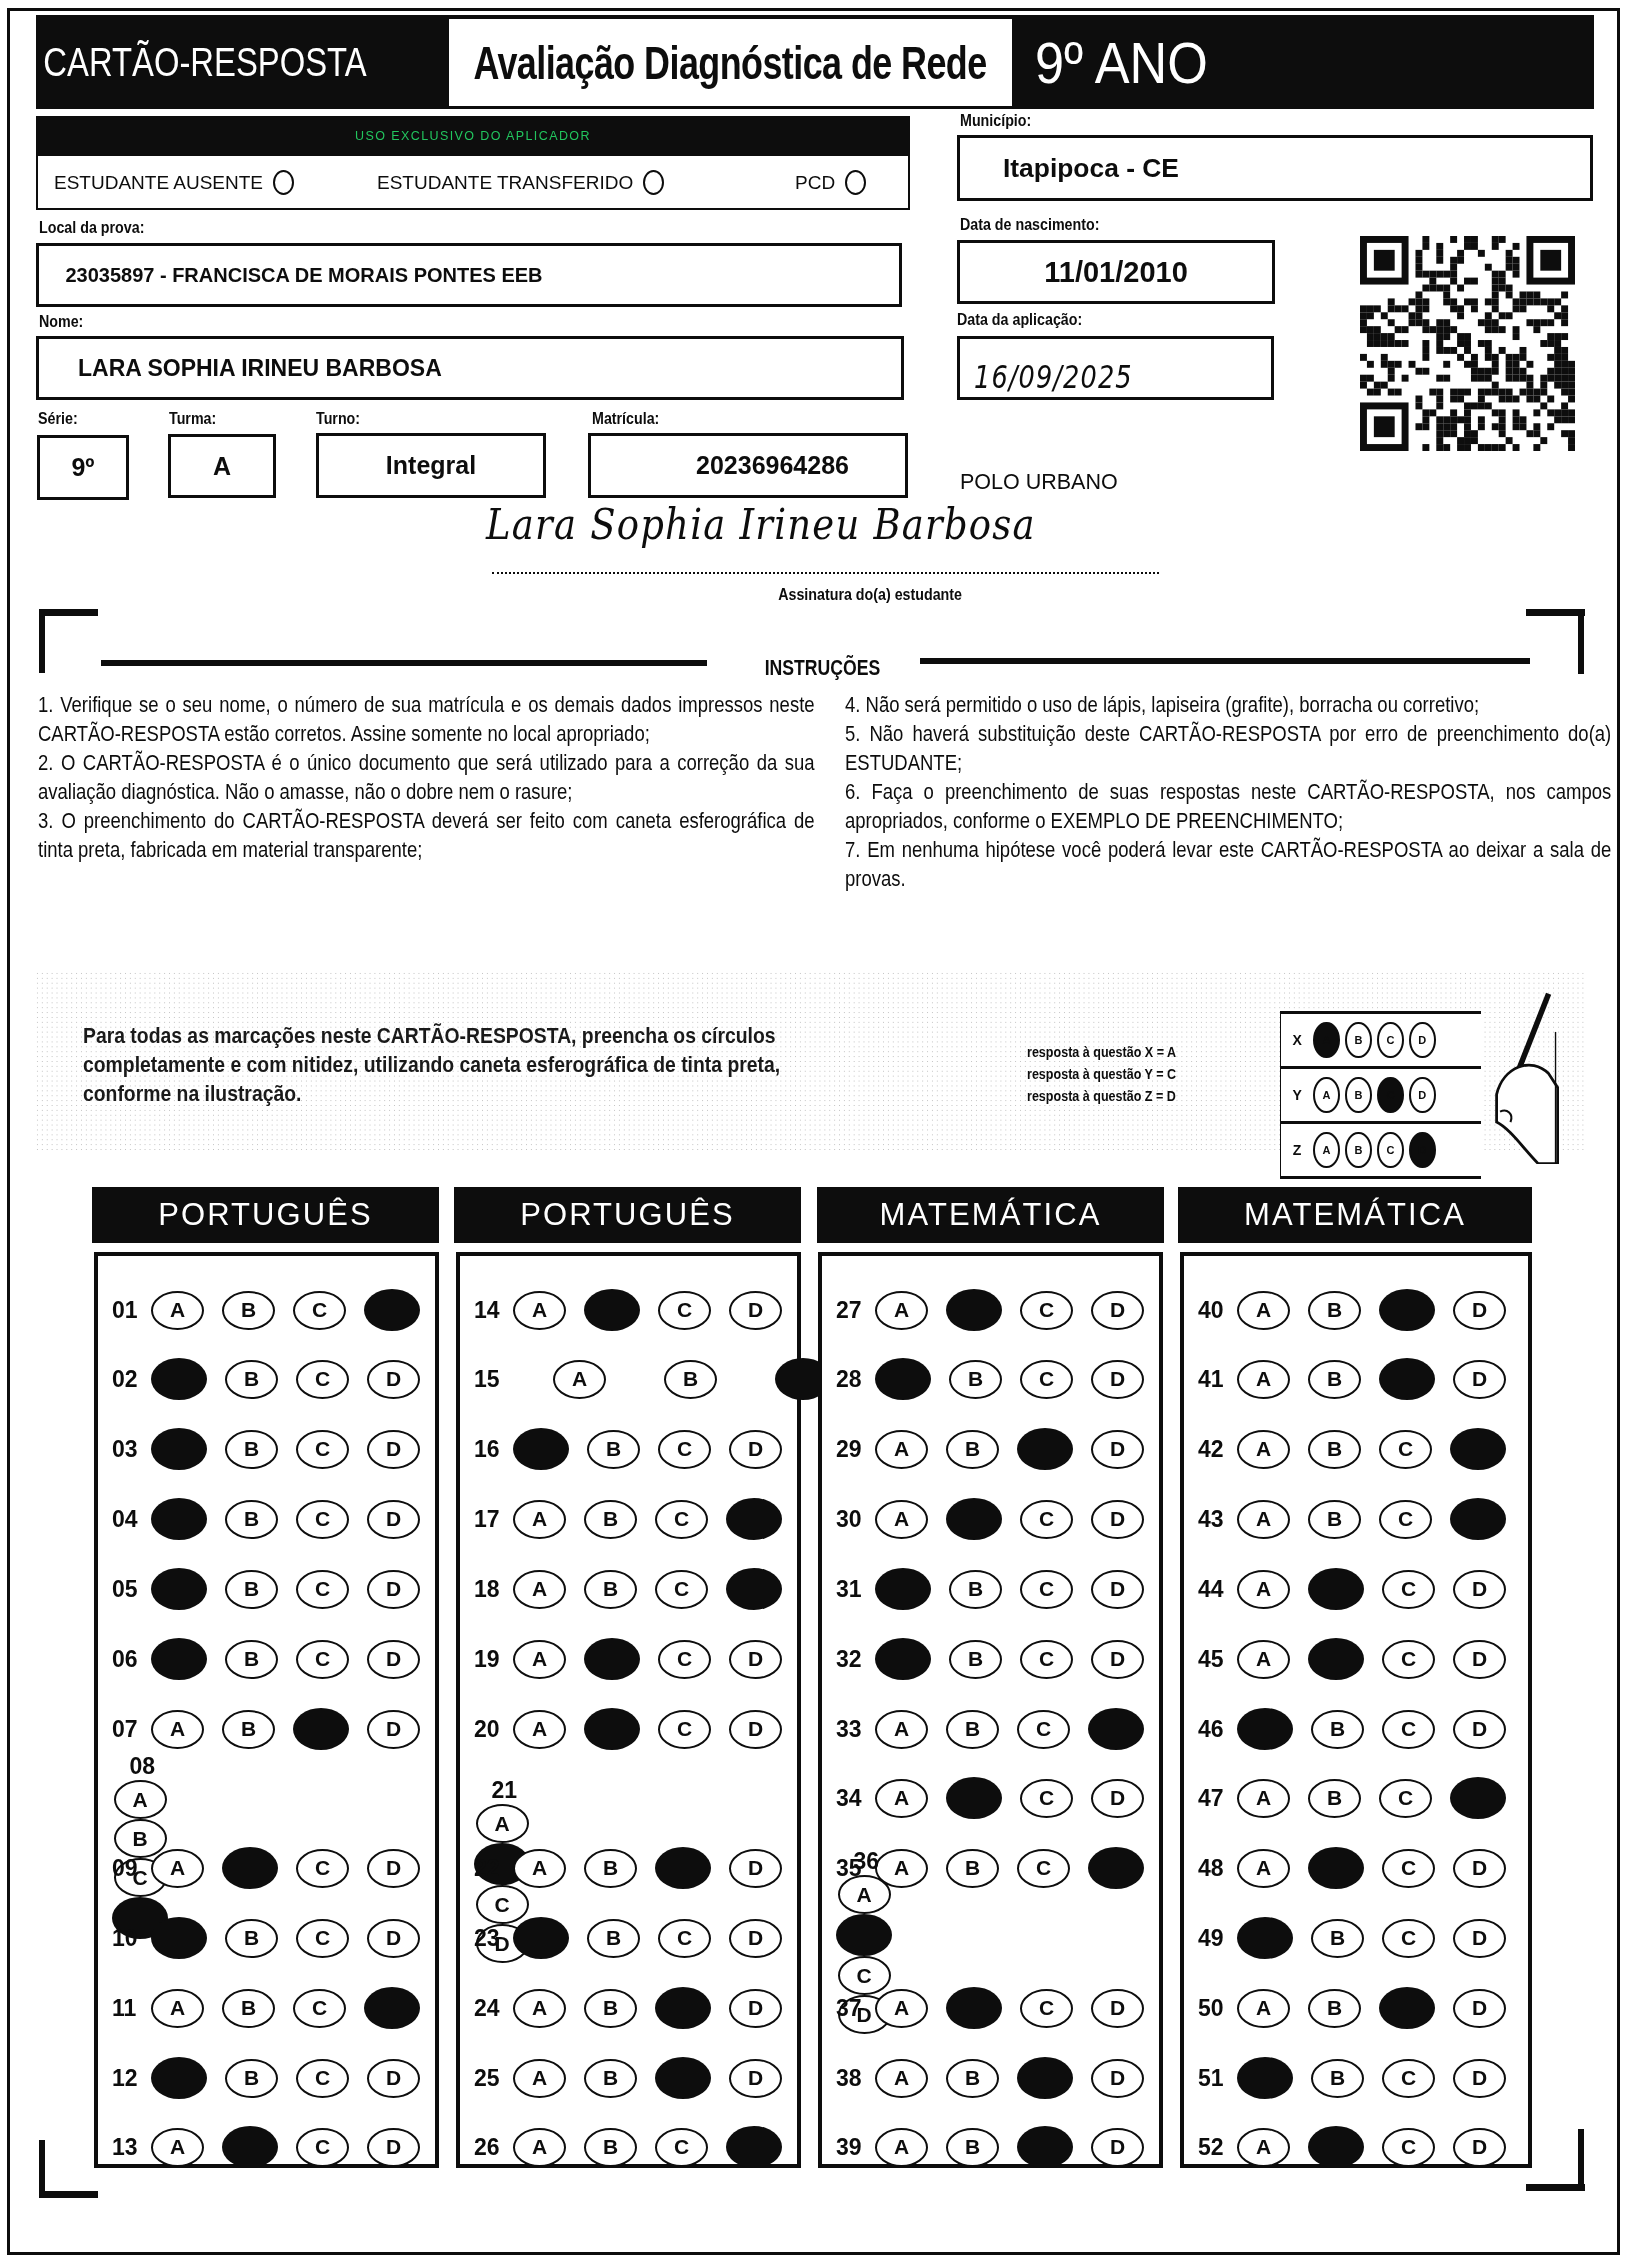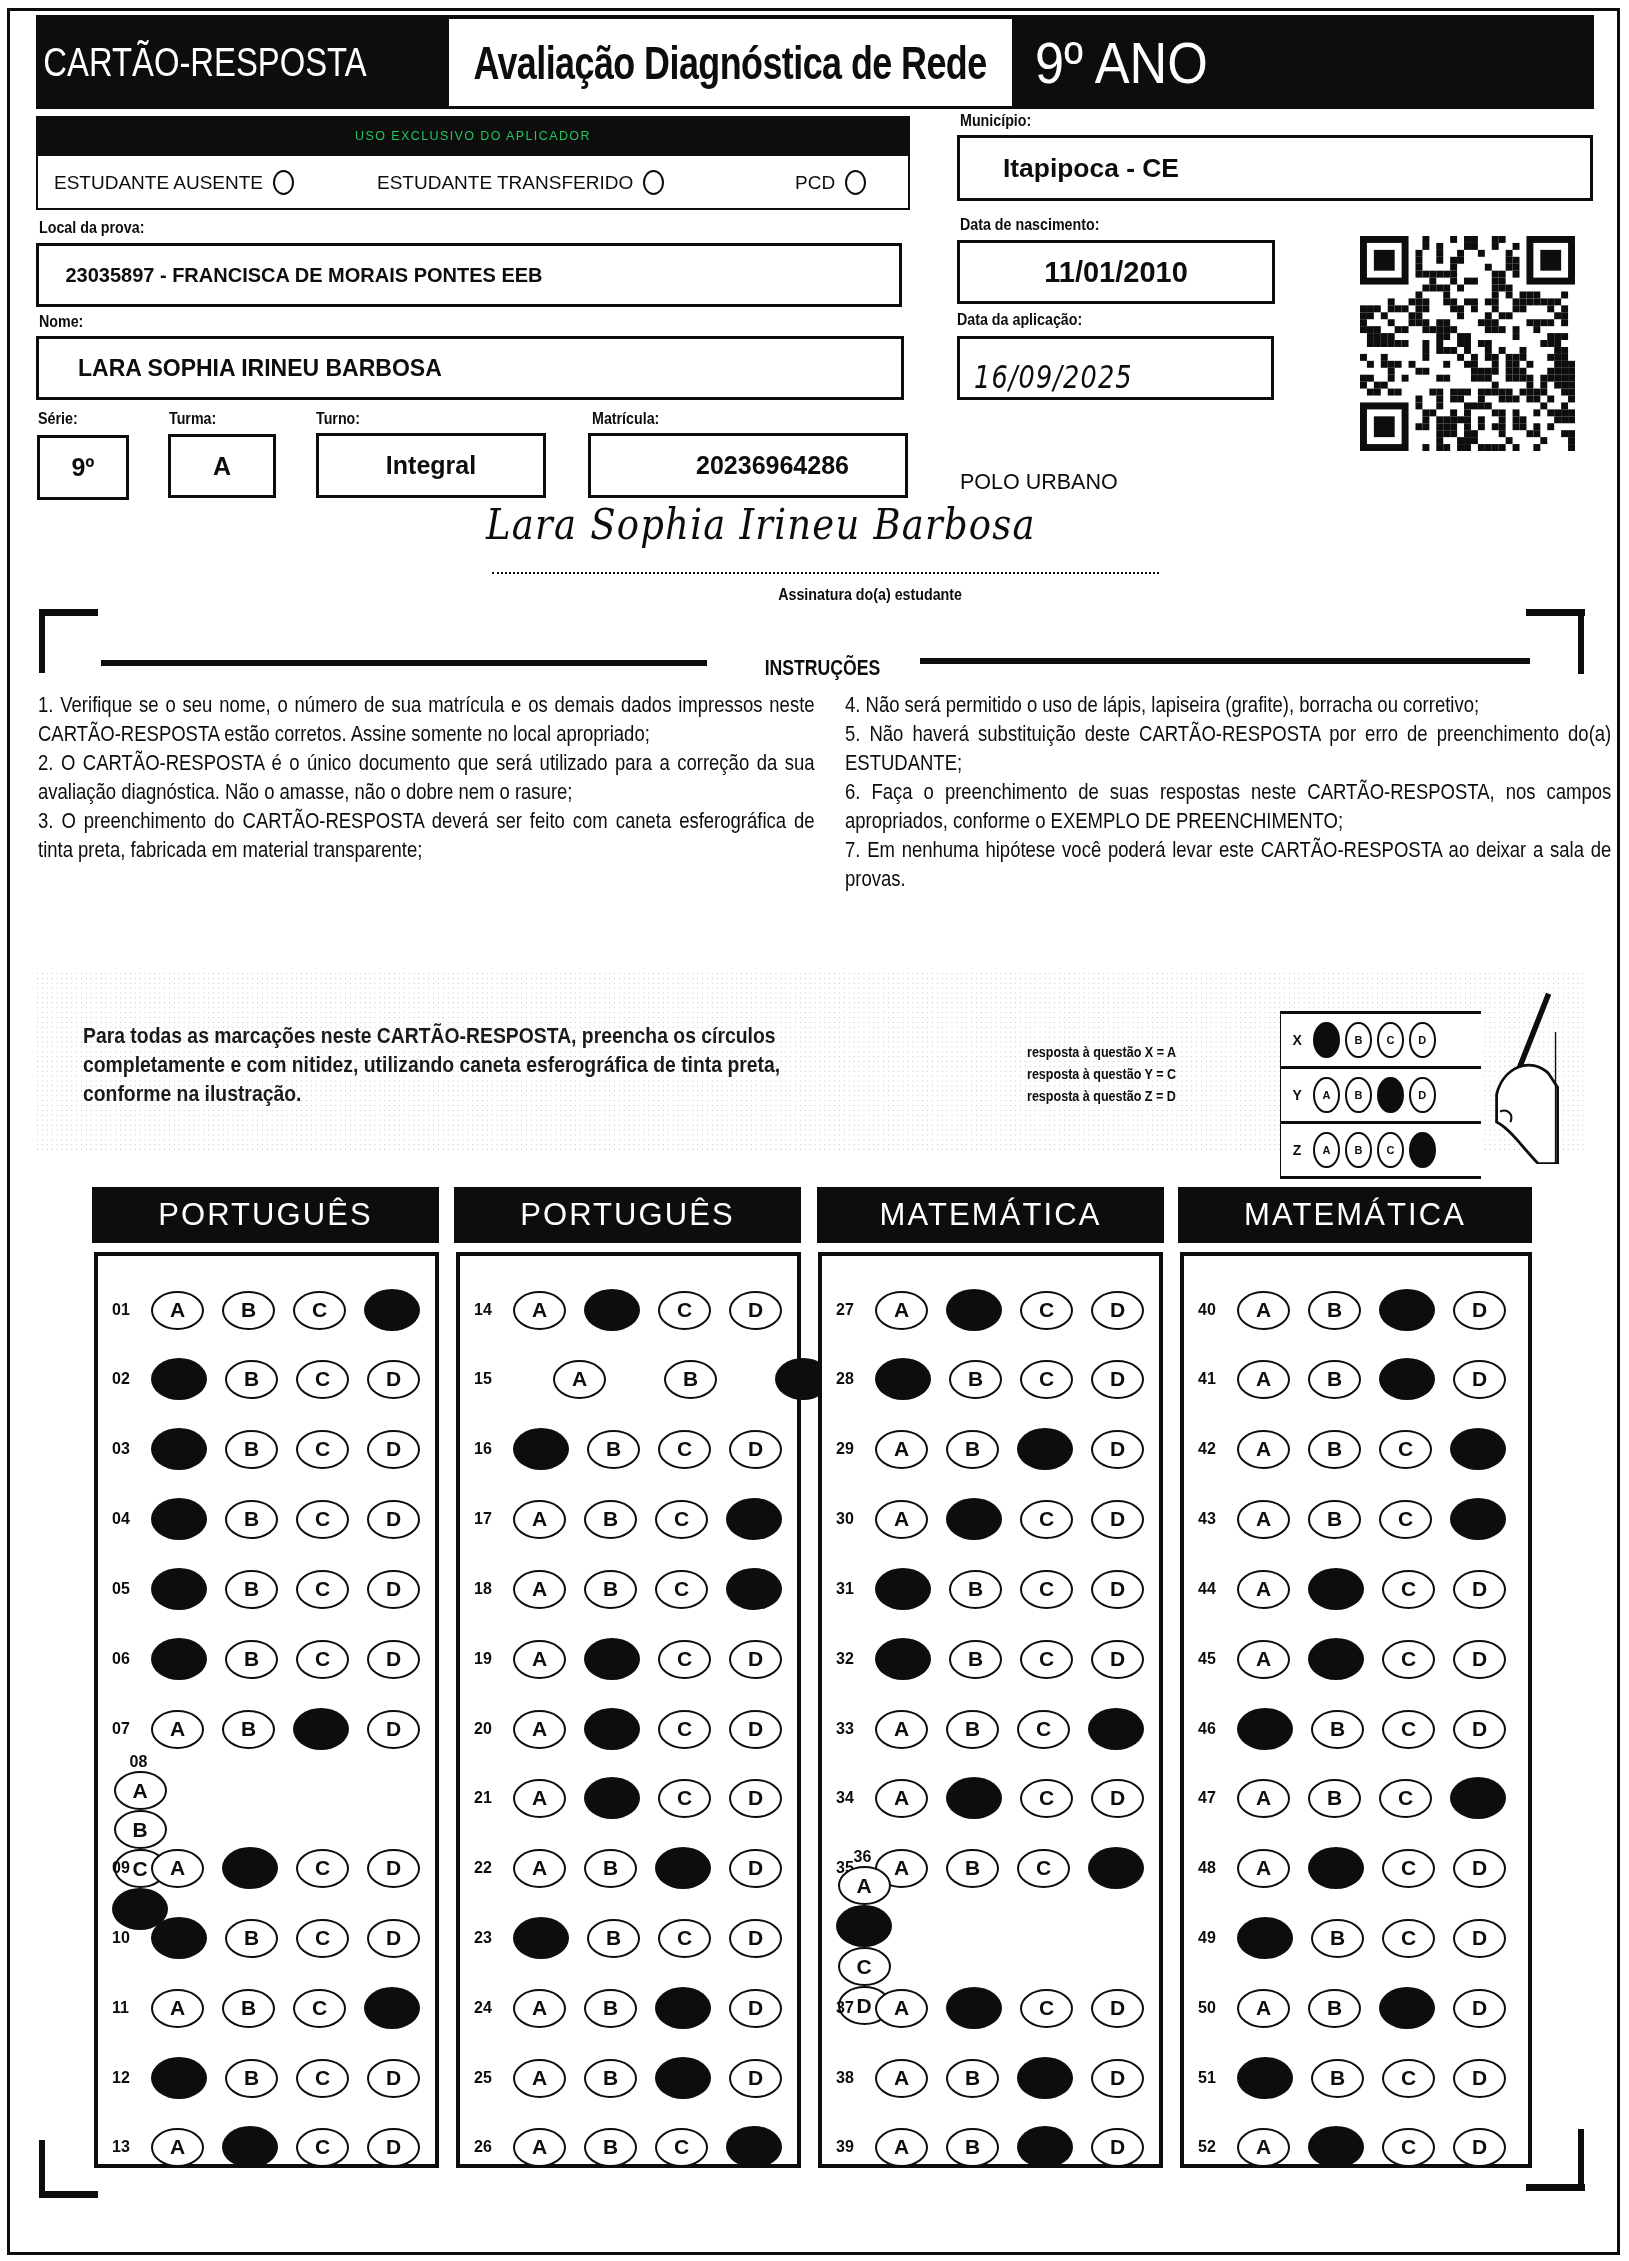--- a/index.html
+++ b/index.html
@@ -61,21 +61,21 @@
   .ex-bub { width: 26.4px; height: 36px; border: 2.1px solid #0d0d0d; border-radius: 50%; box-sizing: border-box;
             display: flex; align-items: center; justify-content: center; font-size: 11px; font-weight: bold; }
   .ex-bub.filled { background: #0d0d0d; color: #0d0d0d; }
   .hand { left: 1455px; top: 990px; width: 104px; height: 174px; }
 
   
   .sec-head { height: 56px; background: #0d0d0d; color: #fff; display: flex; align-items: center; justify-content: center;
               font-size: 31px; letter-spacing: 2.1px; }
   .sec-body { border: 4.9px solid #0d0d0d; box-sizing: border-box; background: #fff; }
   .q-row { position: absolute; display: flex; align-items: center; }
-  .q-num { width: 39px; font-weight: bold; font-size: 16px; text-align: left; }
+  .q-num { width: 39px; font-weight: bold; font-size: 23px; text-align: left; }
   .bub { width: 53px; height: 39px; border: 2.8px solid #0d0d0d; border-radius: 50%; box-sizing: border-box;
          display: flex; align-items: center; justify-content: center; font-weight: bold; font-size: 21px; margin-right: 18px; background: #fff; }
   .bub.filled { background: #0d0d0d; color: #0d0d0d; border-width: 0; width: 56px; height: 42px; }
 </style>
 </head>
 <body>
 
 <div class="abs page-border"></div>
 
 <div class="abs hdr-bar"></div>
@@ -706,21 +706,21 @@
       <div class="bub">C</div>
       <div class="bub">D</div>
     </div>
     <div class="q-row" style="left: 474px; top: 1708px;">
       <div class="q-num">20</div>
       <div class="bub">A</div>
       <div class="bub filled"></div>
       <div class="bub">C</div>
       <div class="bub">D</div>
     </div>
-    <div class="q-row" style="left: 474px; top: 1777px;">
+    <div class="q-row" style="left: 474px; top: 1777px; flex-direction: column;">
       <div class="q-num">21</div>
       <div class="bub">A</div>
       <div class="bub filled"></div>
       <div class="bub">C</div>
       <div class="bub">D</div>
     </div>
     <div class="q-row" style="left: 474px; top: 1847px;">
       <div class="q-num">22</div>
       <div class="bub">A</div>
       <div class="bub">B</div>

